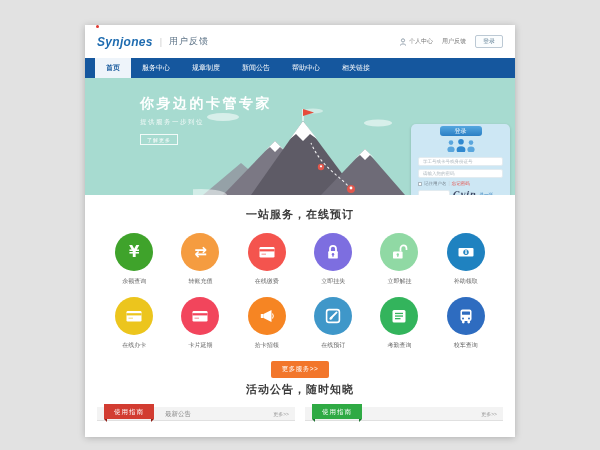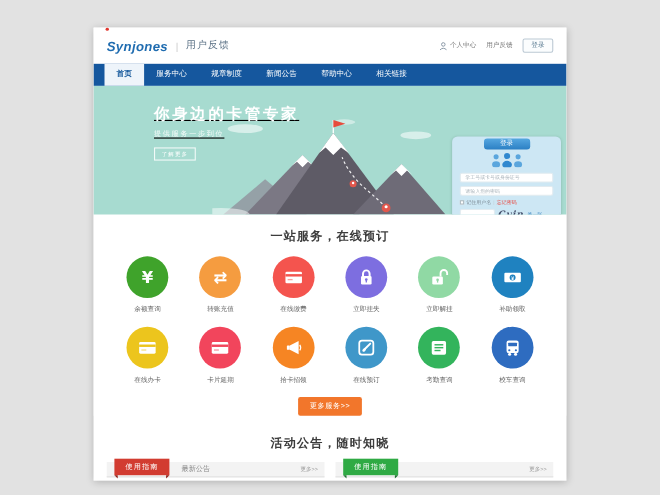--- a/index.html
+++ b/index.html
@@ -21,21 +21,21 @@
   .mini-login { border:1px solid #bcc9d4; border-radius:2px; padding:1px 7px; color:#56788f;
                 background:#fbfdfe; font-size:6px; cursor:pointer; }
 
   
   .nav { height:20px; display:flex; padding-left:10px; position:relative; z-index:2; }
   .nav-item { color:#fff; font-size:7px; line-height:20px; padding:0 11px; cursor:pointer; }
   .nav-item.active { background:#eef4fa; color:#17599c; font-weight:bold; }
 
   
   .hero { height:117px; position:relative; overflow:hidden; }
-  .hero-copy { position:absolute; left:55px; top:17px; z-index:1;text-decoration:underline; }
+  .hero-copy { position:absolute; left:55px; top:17px; z-index:1; }
   .hero-title { color:#fff; font-size:14px; font-weight:bold; letter-spacing:2.5px; }
   .hero-sub { color:rgba(255,255,255,.88); font-size:6.5px; letter-spacing:1.5px; margin-top:5px; }
   .hero-cta { display:inline-block; margin-top:7px; font-size:5px; color:#fff;
               border:1px solid rgba(255,255,255,.85); padding:1.5px 6px; letter-spacing:1px; cursor:pointer; }
   .mtn { position:absolute; left:108px; bottom:0; width:215px; height:90px; }
 
   
   .login-card { position:absolute; right:5px; top:46px; width:99px; height:113px; z-index:5;
                 background:#cde7f4; border-radius:5px; box-shadow:0 1px 3px rgba(0,0,0,.18);
                 padding:2px 7px 5px; display:flex; flex-direction:column; align-items:center; }
@@ -60,21 +60,21 @@
   .sec-title { text-align:center; font-size:11px; font-weight:bold; color:#3c3c3c; letter-spacing:1px; }
   .svc-grid { display:grid; grid-template-columns:repeat(6,1fr); row-gap:11px; padding:0 16px; margin-top:11px; justify-items:center; }
   .svc { display:flex; flex-direction:column; align-items:center; cursor:pointer; }
   .circle { width:38px; height:38px; border-radius:50%; display:flex; align-items:center; justify-content:center; }
   .glyph { color:#fff; font-size:15px; font-weight:bold; font-family:"DejaVu Sans",sans-serif; line-height:1; }
   .svc-label { font-size:6px; color:#666; margin-top:6px; }
   .more-btn { display:block; margin:11px auto 0; border:none; background:#f2762b; color:#fff;
               font-size:6.5px; padding:4px 11px; border-radius:2px; cursor:pointer; letter-spacing:.5px; }
 
   
-  .annc { margin-top:17px; }
+  .annc { margin-top:4px; }
   .annc-panels { display:flex; gap:10px; padding:0 12px; margin-top:10px; }
   .panel { flex:1; }
   .tabbar { position:relative; height:14px; background:#f3f3f3; border-bottom:1px solid #e0e0e0; }
   .ribbon { position:absolute; left:7px; top:-3px; height:15px; line-height:15px; padding:0 10px;
             color:#fff; font-size:6.5px; letter-spacing:1px; cursor:pointer; z-index:2; }
   .fold { position:absolute; bottom:-3px; width:0; height:0; border-top:3px solid #000; }
   .fold.l { left:0; border-left:3px solid transparent; }
   .fold.r { right:0; border-right:3px solid transparent; }
   .tab-plain { position:absolute; left:68px; top:0; line-height:14px; font-size:6.5px; color:#8a8a8a; cursor:pointer; }
   .more-link { position:absolute; right:6px; top:0; line-height:14px; font-size:5px; color:#9a9a9a; cursor:pointer; }

